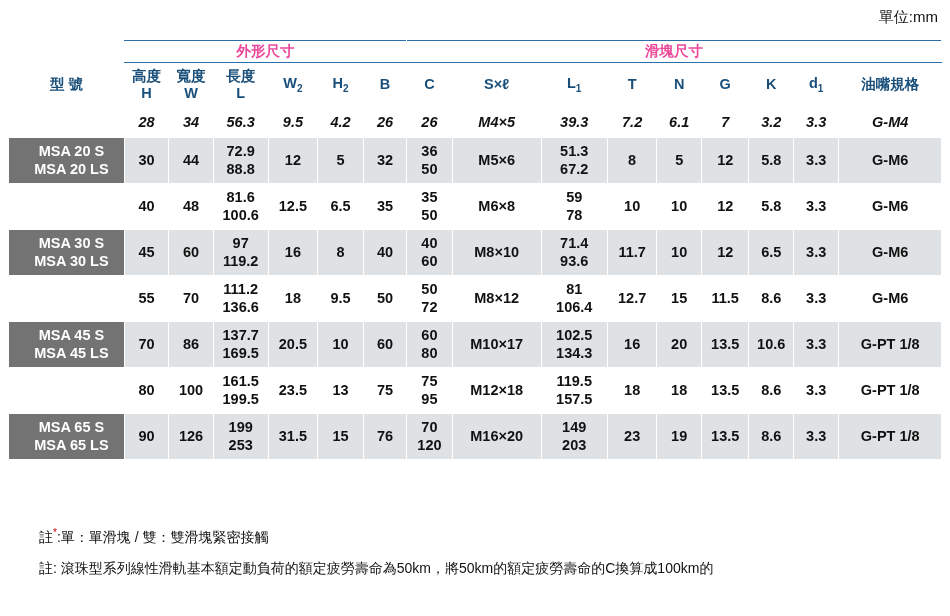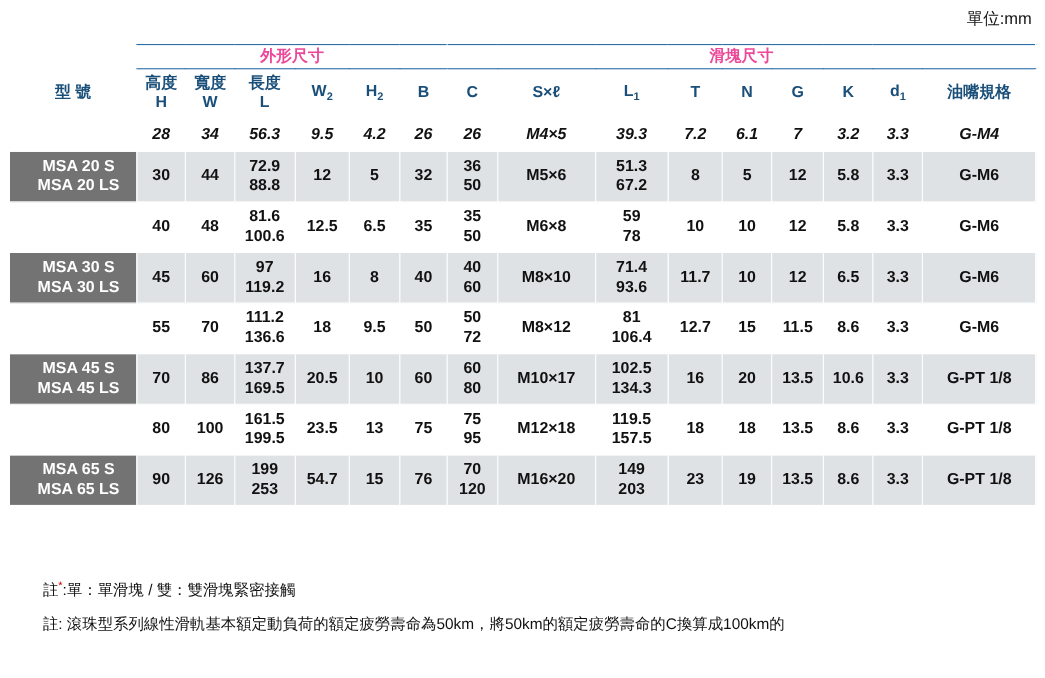--- a/index.html
+++ b/index.html
@@ -358,21 +358,21 @@
       <td class="model-cell alt two-line">
         <div>MSA 65 S</div>
         <div>MSA 65 LS</div>
       </td>
       <td>90</td>
       <td>126</td>
       <td class="two-line">
         <div>199</div>
         <div>253</div>
       </td>
-      <td>54.7</td>
+      <td>31.5</td>
       <td>15</td>
       <td>76</td>
       <td class="two-line">
         <div>70</div>
         <div>120</div>
       </td>
       <td>M16×20</td>
       <td class="two-line">
         <div>149</div>
         <div>203</div>

